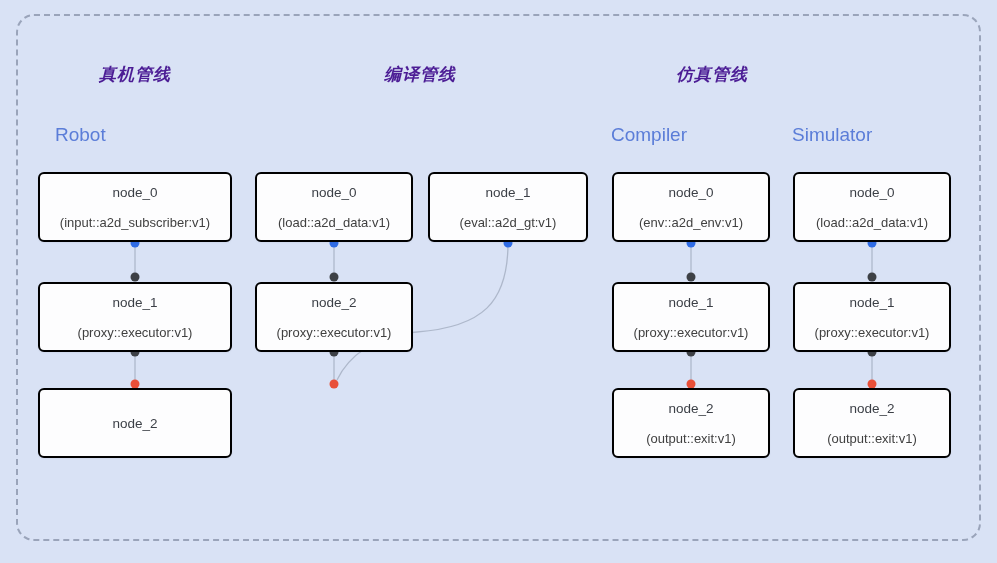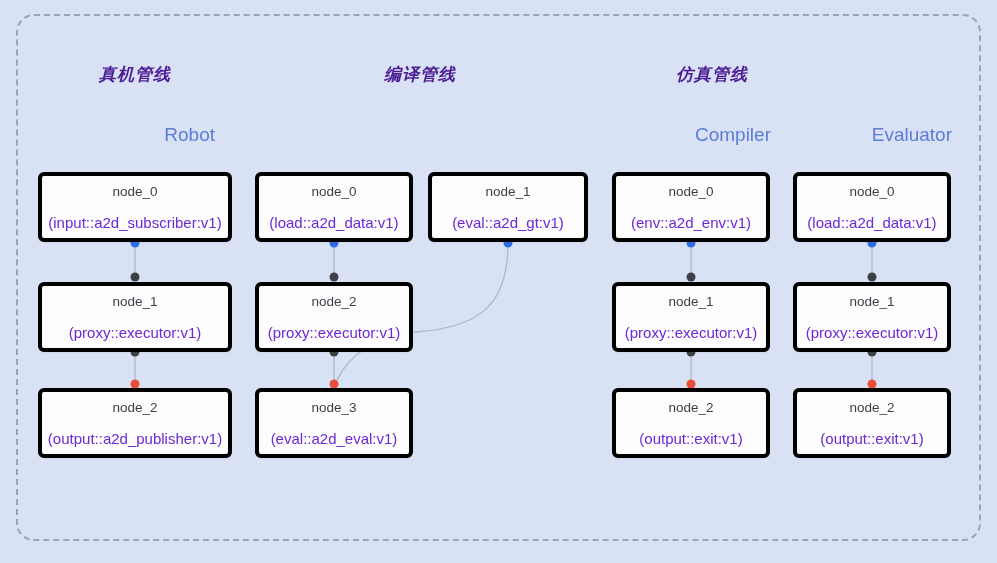--- a/index.html
+++ b/index.html
@@ -24,37 +24,37 @@
   .title-zh {
     position: absolute; top: 63px;
     width: 160px; text-align: center;
     font-size: 17px; font-weight: 700;
     color: #4c1d95;
     letter-spacing: 1px;
     font-style: italic;
   }
   .title-en {
     position: absolute; top: 124px;
-    width: 160px; text-align: right;
+    width: 160px; text-align: left;
     font-size: 19px; font-weight: 400;
     color: #5b7dd8;
   }
   .node {
     position: absolute;
     height: 70px;
     background: #fdfdfe;
-    border: 4px solid #000000;
+    border: 2px solid #000000;
     border-radius: 6px;
     display: flex; flex-direction: column;
     align-items: center; justify-content: center;
     gap: 15px;
     box-shadow: 0 1px 2px rgba(60,70,100,0.06);
   }
   .node-name { font-size: 13.5px; color: #3b3f46; }
-  .node-type { font-size: 15px; color: #6d28d9; }
+  .node-type { font-size: 13px; color: #404040; }
   svg.edges {
     position: absolute; left: 0; top: 0;
     pointer-events: none;
   }
 </style>
 </head>
 <body>
 
 <div class="canvas">
 
@@ -98,50 +98,45 @@
   </svg>
 
   <div class="title-zh" style="left:55px">真机管线</div>
   <div class="title-en" style="left:55px">Robot</div>
 
   <div class="title-zh" style="left:340px">编译管线</div>
 
   <div class="title-zh" style="left:632px">仿真管线</div>
   <div class="title-en" style="left:611px">Compiler</div>
 
-  <div class="title-en" style="left:792px">Evaluator</div>
+  <div class="title-en" style="left:792px">Simulator</div>
 
   <div class="node" style="left:38px; top:172px; width:194px">
     <div class="node-name">node_0</div>
     <div class="node-type">(input::a2d_subscriber:v1)</div>
   </div>
   <div class="node" style="left:38px; top:282px; width:194px">
     <div class="node-name">node_1</div>
     <div class="node-type">(proxy::executor:v1)</div>
   </div>
   <div class="node" style="left:38px; top:388px; width:194px">
     <div class="node-name">node_2</div>
-    <div class="node-type">(output::a2d_publisher:v1)</div>
   </div>
 
   <div class="node" style="left:255px; top:172px; width:158px">
     <div class="node-name">node_0</div>
     <div class="node-type">(load::a2d_data:v1)</div>
   </div>
   <div class="node" style="left:428px; top:172px; width:160px">
     <div class="node-name">node_1</div>
     <div class="node-type">(eval::a2d_gt:v1)</div>
   </div>
   <div class="node" style="left:255px; top:282px; width:158px">
     <div class="node-name">node_2</div>
     <div class="node-type">(proxy::executor:v1)</div>
-  </div>
-  <div class="node" style="left:255px; top:388px; width:158px">
-    <div class="node-name">node_3</div>
-    <div class="node-type">(eval::a2d_eval:v1)</div>
   </div>
 
   <div class="node" style="left:612px; top:172px; width:158px">
     <div class="node-name">node_0</div>
     <div class="node-type">(env::a2d_env:v1)</div>
   </div>
   <div class="node" style="left:612px; top:282px; width:158px">
     <div class="node-name">node_1</div>
     <div class="node-type">(proxy::executor:v1)</div>
   </div>

